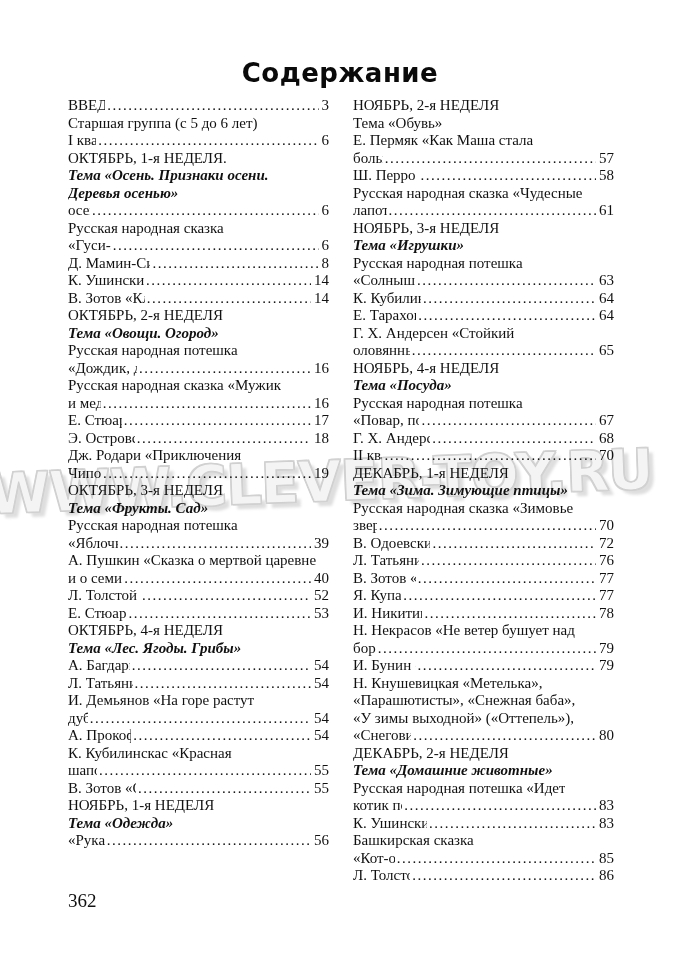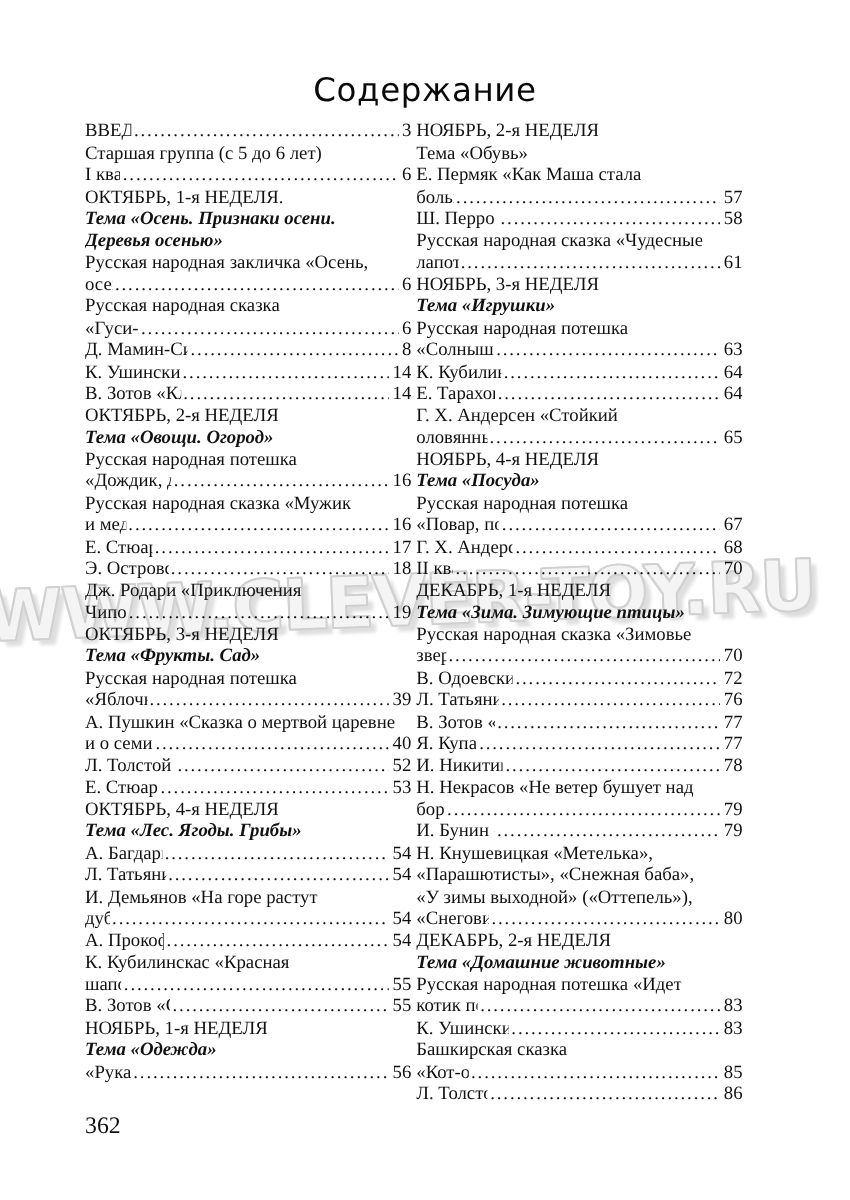--- a/index.html
+++ b/index.html
@@ -14,21 +14,21 @@
     color: #111111;
   }
   .title {
     position: absolute;
     top: 58px;
     left: 0;
     width: 680px;
     margin: 0;
     text-align: center;
     font-family: "DejaVu Sans", sans-serif;
-    font-weight: 400;
+    font-weight: 700;
     font-size: 26px;
     letter-spacing: 0.5px;
     color: #0a0a0a;
     z-index: 2;
   }
   .watermark {
     position: absolute;
     top: 448px;
     left: -12px;
     width: 720px;
@@ -49,21 +49,21 @@
     z-index: 1;
   }
   .columns {
     position: absolute;
     top: 97px;
     left: 68px;
     display: flex;
     z-index: 2;
   }
   .col { width: 261px; }
-  .col + .col { margin-left: 4px; }
+  .col + .col { margin-left: 24px; }
   .line {
     display: flex;
     align-items: baseline;
     height: 17.5px;
     font-size: 15px;
     white-space: nowrap;
     overflow: hidden;
   }
   .line.bold { font-weight: bold; font-style: italic; }
   .t { flex: 0 1 auto; overflow: hidden; }
@@ -111,23 +111,20 @@
         <div class="line">
           <span class="t">ОКТЯБРЬ, 1-я НЕДЕЛЯ.</span>
         </div>
         <div class="line bold">
           <span class="t">Тема «Осень. Признаки осени.</span>
         </div>
         <div class="line bold">
           <span class="t">Деревья осенью»</span>
         </div>
         <div class="line">
-          <span class="t">Русская народная закличка «Осень,</span>
-        </div>
-        <div class="line">
           <span class="t">осень»</span>
           <span class="dots"></span>
           <span class="p">6</span>
         </div>
         <div class="line">
           <span class="t">Русская народная сказка</span>
         </div>
         <div class="line">
           <span class="t">«Гуси-лебеди»</span>
           <span class="dots"></span>

